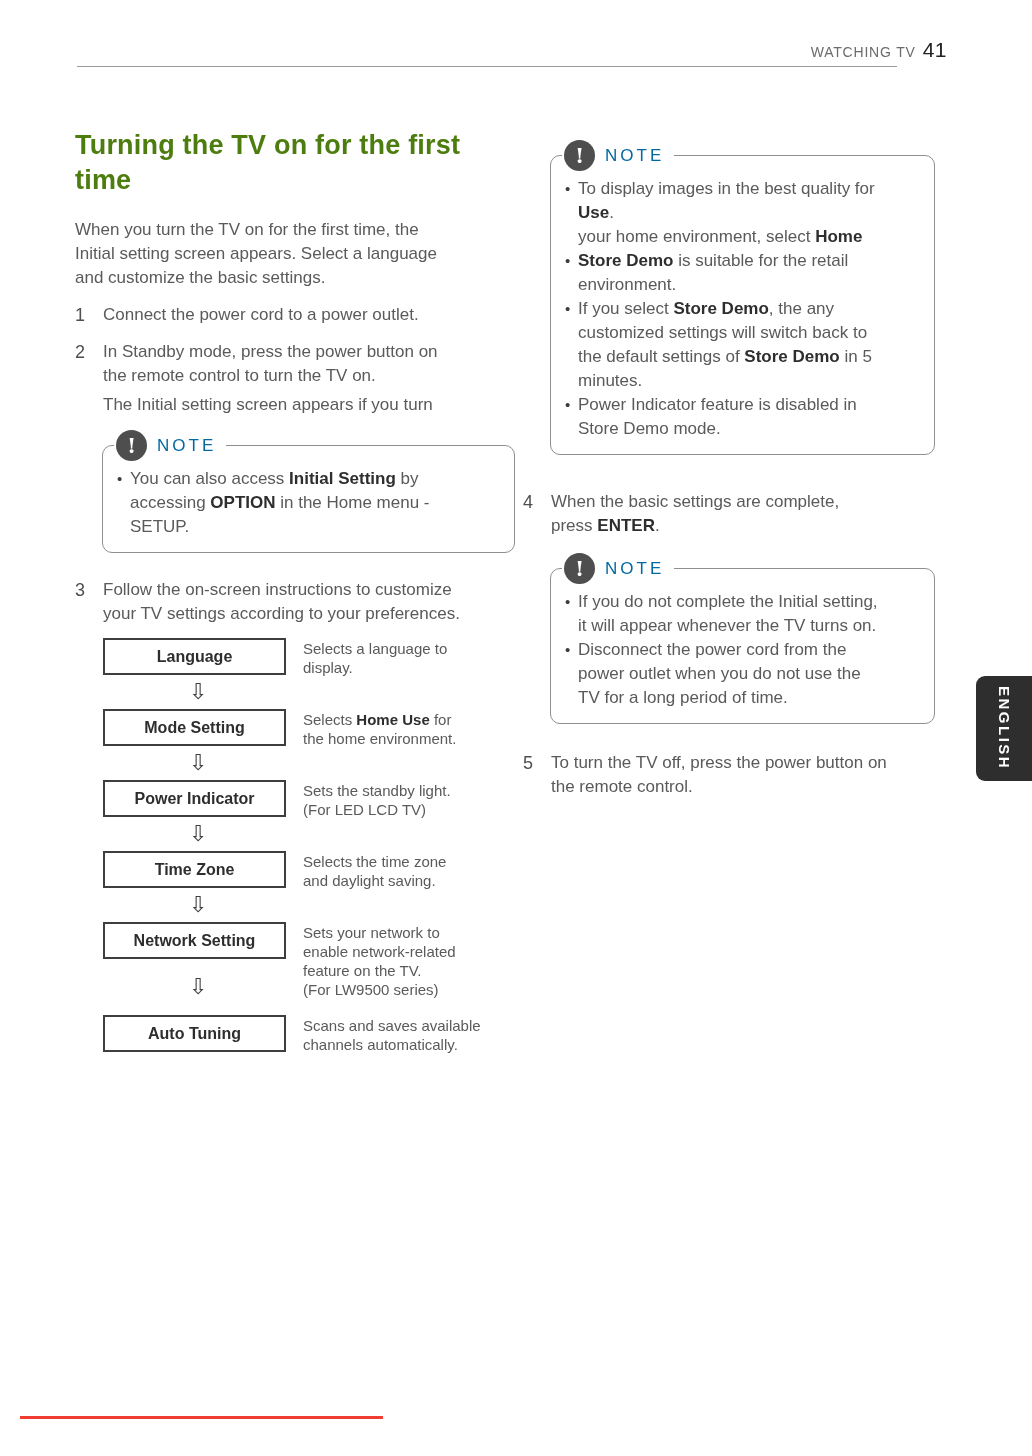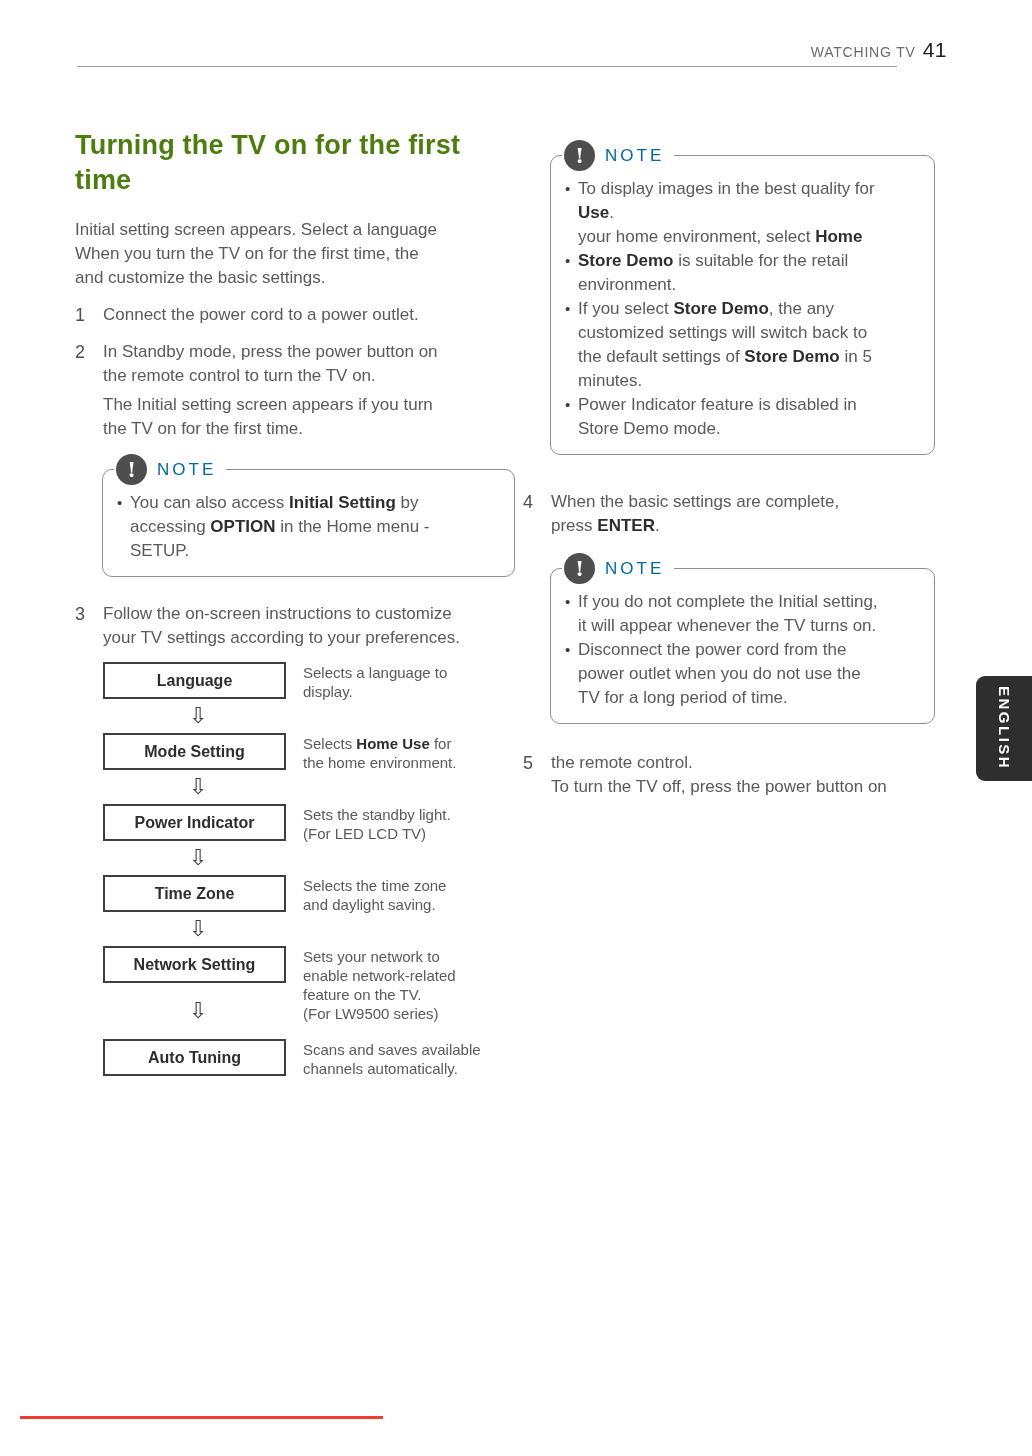--- a/index.html
+++ b/index.html
@@ -133,42 +133,41 @@
 <div class="header-rule"></div>
 
 <div class="left-col">
 
   <h1 class="article-title">
       <div class="line"><span>Turning the TV on for the first</span></div>
       <div class="line"><span>time</span></div>
     </h1>
 
   <div class="para">
+      <div class="line"><span>When you turn the TV on for the first time, the</span></div>
       <div class="line"><span>Initial setting screen appears. Select a language</span></div>
-      <div class="line"><span>When you turn the TV on for the first time, the</span></div>
       <div class="line"><span>and customize the basic settings.</span></div>
     </div>
 
   <div class="step">
     <div class="step-num">1</div>
     <div class="step-body">
         <div class="line"><span>Connect the power cord to a power outlet.</span></div>
       </div>
   </div>
 
   <div class="step">
     <div class="step-num">2</div>
     <div class="step-body">
       <div>
           <div class="line"><span>In Standby mode, press the power button on</span></div>
           <div class="line"><span>the remote control to turn the TV on.</span></div>
         </div>
       <div class="step-sub">
           <div class="line"><span>The Initial setting screen appears if you turn</span></div>
-          <div class="line"><span>the TV on for the first time.</span></div>
         </div>
     </div>
   </div>
 
   <div class="note-box mt-note1">
     <div class="note-head">
       <div class="note-icon">!</div>
       <div class="note-label">NOTE</div>
     </div>
     <ul class="note-list">
@@ -300,22 +299,22 @@
           <div class="line"><span>Disconnect the power cord from the</span></div>
           <div class="line"><span>power outlet when you do not use the</span></div>
           <div class="line"><span>TV for a long period of time.</span></div>
         </li>
     </ul>
   </div>
 
   <div class="step rc-step5">
     <div class="step-num">5</div>
     <div class="step-body">
+        <div class="line"><span>To turn the TV off, press the power button on</span></div>
         <div class="line"><span>the remote control.</span></div>
-        <div class="line"><span>To turn the TV off, press the power button on</span></div>
       </div>
   </div>
 
 </div>
 
 <div class="english-tab">
   <span>ENGLISH</span>
 </div>
 
 <div class="footer-accent"></div>

